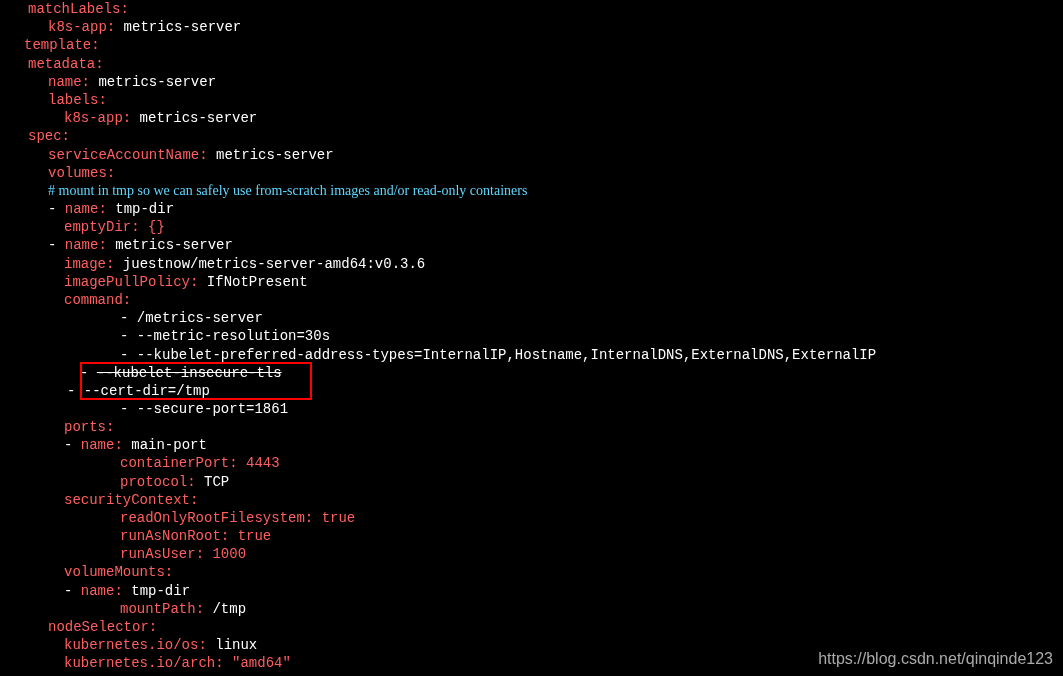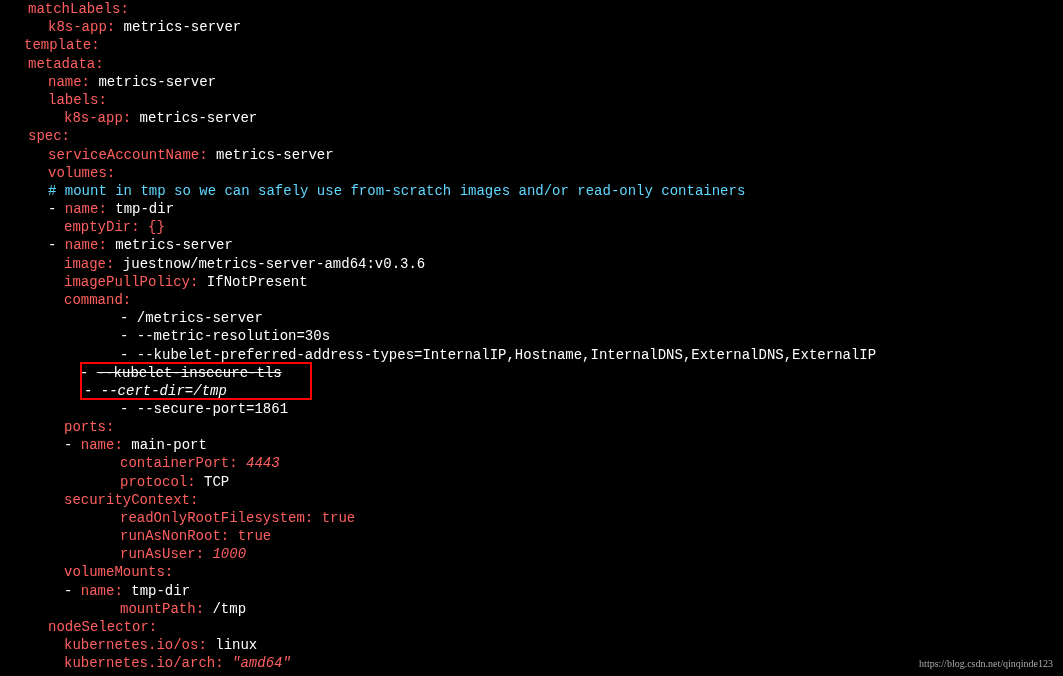--- a/index.html
+++ b/index.html
@@ -16,38 +16,38 @@
     position: relative;
   }
   .line { white-space: pre; }
   .ind1 { padding-left: 24px; }
   .ind2 { padding-left: 28px; }
   .ind3 { padding-left: 48px; }
   .ind4 { padding-left: 64px; }
   .ind5 { padding-left: 120px; }
   .key  { color: #ff5f5f; }
   .str  { color: #ffffff; }
-  .num  { color: #ff5f5f; font-style: italic; }
+  .num  { color: #ff5f5f; }
   .bool { color: #ff5f5f; }
-  .comment { color: #5fd7ff; }
+  .comment { color: #5fd7ff; font-family: Liberation Serif, serif; }
   .punc { color: #ff5f5f; }
   .dash { color: #ffffff; }
   .highlight-box {
     border: 2px solid #ff0000;
     display: inline-block;
     padding: 0 4px;
     line-height: 1.2;
   }
   .watermark {
     position: absolute;
     right: 10px;
     bottom: 6px;
     color: #aaa;
-    font-family: Liberation Serif, serif;
-    font-size: 10px;
+    font-family: Liberation Sans, sans-serif;
+    font-size: 16px;
   }
 </style>
 </head>
 <body>
 
 <div>
 <div class="line ind2"><span class="key">matchLabels</span><span class="punc">:</span></div>
 <div class="line ind3"><span class="key">k8s-app</span><span class="punc">:</span><span class="str"> metrics-server</span></div>
 <div class="line ind1"><span class="key">template</span><span class="punc">:</span></div>
 <div class="line ind2"><span class="key">metadata</span><span class="punc">:</span></div>
@@ -64,21 +64,21 @@
 <div class="line ind4"><span class="key">image</span><span class="punc">:</span><span class="str"> juestnow/metrics-server-amd64:v0.3.6</span></div>
 <div class="line ind4"><span class="key">imagePullPolicy</span><span class="punc">:</span><span class="str"> IfNotPresent</span></div>
 <div class="line ind4"><span class="key">command</span><span class="punc">:</span></div>
 <div class="line ind5"><span class="dash">- </span><span class="str">/metrics-server</span></div>
 <div class="line ind5"><span class="dash">- </span><span class="str">--metric-resolution=30s</span></div>
 <div class="line ind5"><span class="dash">- </span><span class="str">--kubelet-preferred-address-types=InternalIP,Hostname,InternalDNS,ExternalDNS,ExternalIP</span></div>
 
 <div class="line ind5" style="position:relative; height:36px;">
   <span class="highlight-box" style="position:absolute; top:-2px; left:80px; width:220px; height:34px;"></span>
   <span style="position:absolute; top:0; left:80px;"><span class="dash">- </span><span class="str" style="text-decoration:line-through;">--kubelet-insecure-tls</span></span>
-  <span style="position:absolute; top:18px; left:84px;font-style:italic;"><span class="dash">- </span><span class="str">--cert-dir=/tmp</span></span>
+  <span style="position:absolute; top:18px; left:67px;"><span class="dash">- </span><span class="str">--cert-dir=/tmp</span></span>
 </div>
 
 <div class="line ind5"><span class="dash">- </span><span class="str">--secure-port=1861</span></div>
 <div class="line ind4"><span class="key">ports</span><span class="punc">:</span></div>
 <div class="line ind4"><span class="dash">- </span><span class="key">name</span><span class="punc">:</span><span class="str"> main-port</span></div>
 <div class="line ind5"><span class="key">containerPort</span><span class="punc">:</span><span class="num"> 4443</span></div>
 <div class="line ind5"><span class="key">protocol</span><span class="punc">:</span><span class="str"> TCP</span></div>
 <div class="line ind4"><span class="key">securityContext</span><span class="punc">:</span></div>
 <div class="line ind5"><span class="key">readOnlyRootFilesystem</span><span class="punc">:</span><span class="bool"> true</span></div>
 <div class="line ind5"><span class="key">runAsNonRoot</span><span class="punc">:</span><span class="bool"> true</span></div>

